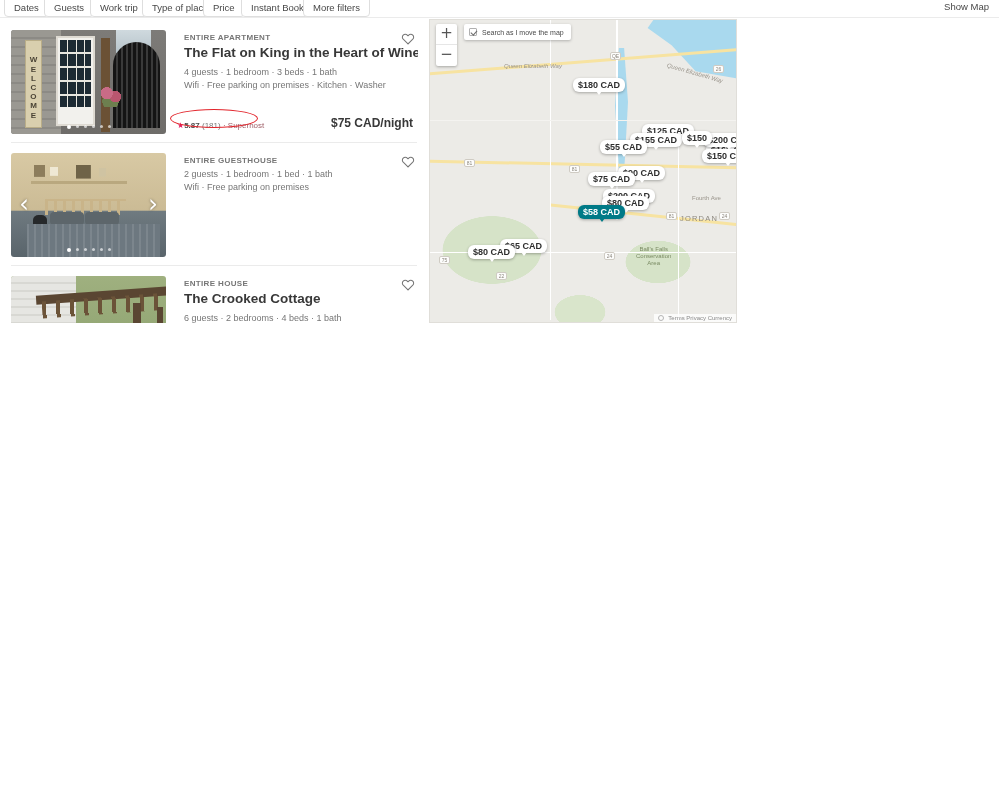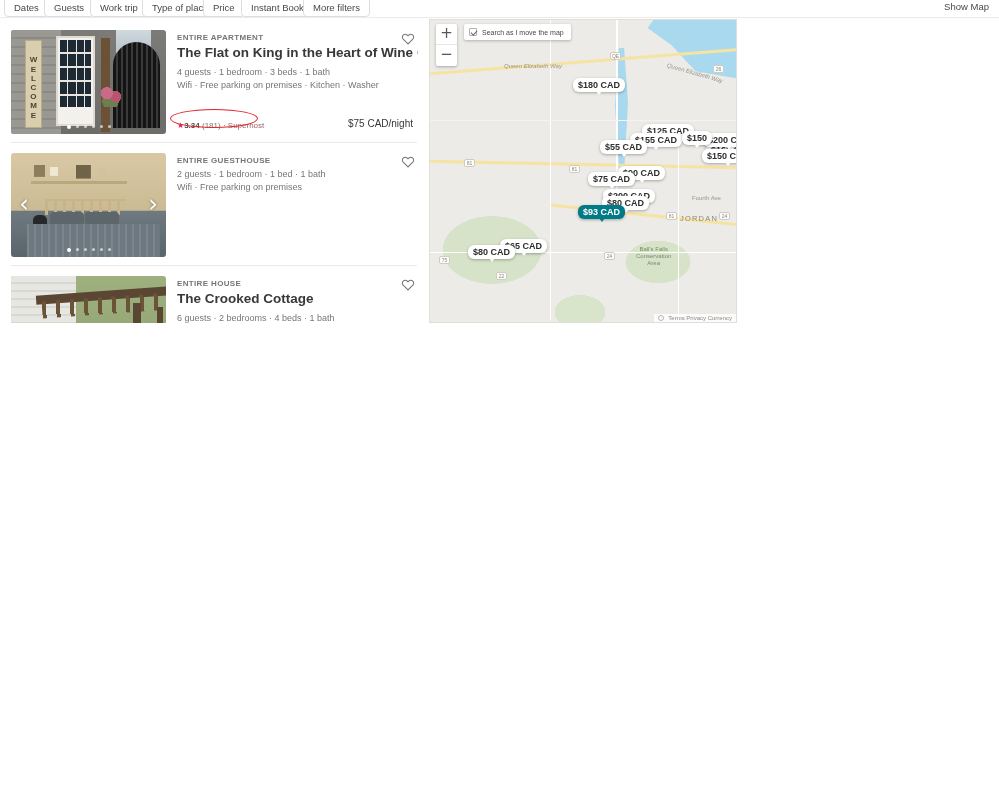--- a/index.html
+++ b/index.html
@@ -163,21 +163,21 @@
   .ph3 .rafters{ position:absolute; left:20%; top:20%; width:82%; height:16%;
                  background: repeating-linear-gradient(90deg,#6b5338 0 4px, transparent 4px 14px);
                  transform: rotate(-4deg); }
   .ph3 .col    { position:absolute; right:16%; top:26%; width:5%; height:74%; background:#5a4632; }
   .ph3 .col2   { position:absolute; right:2%;  top:30%; width:4%; height:70%; background:#5a4632; }
 
   
   .card-body {
     position: relative;
     flex: 1 1 auto;
-    padding: 3px 0 0 11px;
+    padding: 3px 0 0 18px;
     min-width: 0;
   }
   .card-kicker {
     font-size: 8px;
     letter-spacing: .35px;
     text-transform: uppercase;
     color: #767676;
     margin: 0 0 3px 0;
     font-weight: 600;
   }
@@ -215,22 +215,22 @@
   .rating .sh { color: #a0616a; }
   .annotation-ellipse {
     position: absolute;
     left: -7px; top: -5px;
     width: 88px; height: 19px;
     border: 1.6px solid #e2232a;
     border-radius: 50%;
     pointer-events: none;
   }
   .price {
-    font-size: 10px;
-    font-weight: 400;
+    font-size: 12px;
+    font-weight: 700;
     color: #383838;
     white-space: nowrap;
   }
   .heart-btn {
     position: absolute;
     top: 2px; right: 2px;
     width: 14px; height: 14px;
     cursor: pointer;
   }
   .heart-btn svg { display: block; }
@@ -436,21 +436,21 @@
       <div class="card-title">The Flat on King in the Heart of Wine Country</div>
       <div class="card-meta">4 guests · 1 bedroom · 3 beds · 1 bath</div>
       <div class="card-meta">Wifi · Free parking on premises · Kitchen · Washer</div>
       <div class="heart-btn">
         <svg width="14" height="14" viewBox="0 0 24 24">
           <path d="M12 20.5 3.8 12.3a4.9 4.9 0 0 1 0-7 4.9 4.9 0 0 1 7 0l1.2 1.2 1.2-1.2a4.9 4.9 0 0 1 7 0 4.9 4.9 0 0 1 0 7Z" fill="none" stroke="#767676" stroke-width="1.8"></path>
         </svg>
       </div>
       <div class="card-footer">
         <span class="rating-wrap">
-          <span class="rating"><span class="star">★</span><span class="score">3.34</span> <span>(181)</span> <span class="sh">· Superhost</span></span>
+          <span class="rating"><span class="star">★</span><span class="score">5.87</span> <span>(181)</span> <span class="sh">· Superhost</span></span>
           <span class="annotation-ellipse"></span>
         </span>
         <span class="price">$75 CAD/night</span>
       </div>
     </div>
   </div>
 
   <div class="listing-card">
     <div class="card-photo ph2">
       <div class="frames"></div>
@@ -543,21 +543,21 @@
   <div class="price-pin" style="left:200px;top:113px;z-index:14">$155 CAD</div>
   <div class="price-pin" style="left:170px;top:120px;z-index:18">$55 CAD</div>
   <div class="price-pin" style="left:252px;top:111px;z-index:16">$150</div>
   <div class="price-pin" style="left:273px;top:113px;z-index:15">$200 CAD</div>
   <div class="price-pin" style="left:276px;top:123px;z-index:11">$165 CAD</div>
   <div class="price-pin" style="left:272px;top:129px;z-index:17">$150 CAD</div>
   <div class="price-pin" style="left:188px;top:146px;z-index:10">$90 CAD</div>
   <div class="price-pin" style="left:158px;top:152px;z-index:18">$75 CAD</div>
   <div class="price-pin" style="left:173px;top:169px;z-index:10">$200 CAD</div>
   <div class="price-pin" style="left:172px;top:176px;z-index:20">$80 CAD</div>
-  <div class="price-pin active" style="left:148px;top:185px">$93 CAD</div>
+  <div class="price-pin active" style="left:148px;top:185px">$58 CAD</div>
   <div class="price-pin" style="left:38px;top:225px;z-index:20">$80 CAD</div>
   <div class="price-pin" style="left:70px;top:219px;z-index:12">$65 CAD</div>
 
   <div id="map-zoom">
     <div>+</div>
     <div>−</div>
   </div>
 
   <div id="search-as-move">
     <span class="mini-check"></span>

